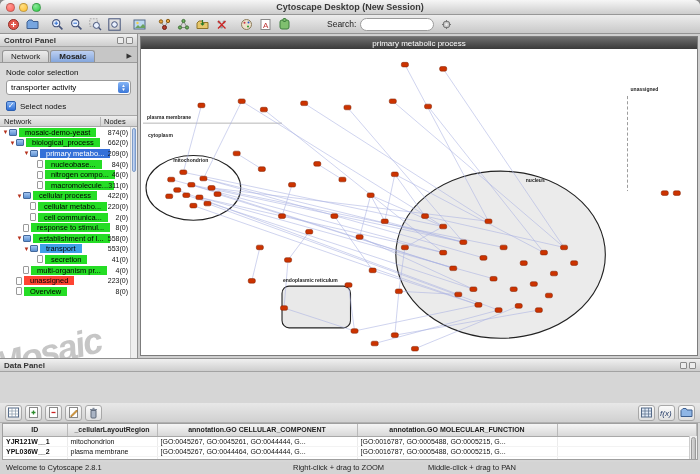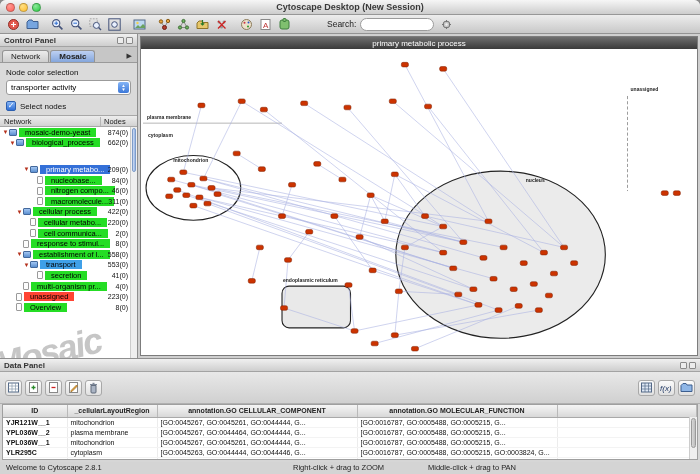--- a/index.html
+++ b/index.html
@@ -52,21 +52,21 @@
 .tlabel.selected{background:#3470d8;color:#fff;}
 .tcount{position:absolute;right:9px;font-size:7px;color:#111;}
 .tree-scroll{position:absolute;right:0;top:0;bottom:0;width:7px;background:#efefef;border-left:1px solid #ccc;}
 .tree-scroll .thumb{margin:1px;height:44px;background:linear-gradient(90deg,#d2dcf0,#93b4e6);border:1px solid #7d9cc9;border-radius:3px;}
 .watermark{position:absolute;left:-8px;bottom:-16px;font-size:36px;font-style:italic;font-weight:bold;color:#c6c6c6;transform:rotate(-14deg);letter-spacing:-2px;pointer-events:none;}
 .netview{flex:1;display:flex;flex-direction:column;margin:2px;border:1px solid #7c7c7c;min-width:0;background:#fff;}
 .net-title{height:12px;flex:none;background:linear-gradient(#6f6f6f,#3a3a3a);color:#fff;font-size:8px;display:flex;align-items:center;justify-content:center;}
 .net-canvas{flex:1;position:relative;background:#fff;min-height:0;}
 .net-canvas svg{position:absolute;left:0;top:0;width:100%;height:100%;}
 .dpanel{height:104px;flex:none;display:flex;flex-direction:column;background:#d6d6d6;border-top:1px solid #8f8f8f;min-height:0;}
-.dp-toolbar{height:32px;flex:none;display:flex;align-items:center;gap:3px;padding:0 5px;background:linear-gradient(#e8e8e8,#d0d0d0);border-bottom:1px solid #b0b0b0;}
+.dp-toolbar{height:20px;flex:none;display:flex;align-items:center;gap:3px;padding:0 5px;background:linear-gradient(#e8e8e8,#d0d0d0);border-bottom:1px solid #b0b0b0;margin-top:31px;}
 .dp-btn{width:17px;height:16px;border:1px solid #a8a8a8;border-radius:3px;background:linear-gradient(#fbfbfb,#e0e0e0);display:flex;align-items:center;justify-content:center;}
 .dp-right{margin-left:auto;display:flex;gap:3px;}
 .dp-table-wrap{flex:1;margin:0 2px 2px 2px;background:#fff;border:1px solid #9f9f9f;position:relative;overflow:hidden;min-height:0;}
 table.dtable{border-collapse:collapse;width:100%;table-layout:fixed;}
 .dtable th{height:12px;font-size:7px;font-weight:bold;color:#222;background:linear-gradient(#f5f5f5,#d8d8d8);border-right:1px solid #b9b9b9;border-bottom:1px solid #a9a9a9;overflow:hidden;white-space:nowrap;text-align:center;}
 .dtable td{height:10px;font-size:7px;color:#111;padding:0 3px;border-right:1px solid #ececec;border-bottom:1px solid #f3f3f3;overflow:hidden;white-space:nowrap;}
 .dtable td.c0{font-weight:bold;}
 .dtable-scroll{position:absolute;right:0;top:12px;bottom:0;width:8px;background:#efefef;border-left:1px solid #ccc;}
 .dtable-scroll .thumb{margin:1px;height:30px;background:linear-gradient(90deg,#d8d8d8,#bdbdbd);border:1px solid #9a9a9a;border-radius:3px;}
 .bottom-tabs{height:13px;flex:none;background:#cfcfcf;display:flex;align-items:center;justify-content:center;border-top:1px solid #b3b3b3;}
@@ -253,21 +253,21 @@
               <span class="ticon folder"></span>
               <span class="tlabel green">mosaic-demo-yeast</span>
               <span class="tcount">874(0)</span>
             </div>
             <div class="trow" style="padding-left: 9px;">
               <span class="arrow">▼</span>
               <span class="ticon folder"></span>
               <span class="tlabel green">biological_process</span>
               <span class="tcount">662(0)</span>
             </div>
-            <div class="trow" style="padding-left: 23px; margin-top: 16px;">
+            <div class="trow" style="padding-left: 23px;">
               <span class="arrow">▼</span>
               <span class="ticon folder"></span>
               <span class="tlabel selected">primary metabo...</span>
               <span class="tcount">209(0)</span>
             </div>
             <div class="trow" style="padding-left: 30px;">
               <span class="arrow"></span>
               <span class="ticon doc"></span>
               <span class="tlabel green">nucleobase...</span>
               <span class="tcount">84(0)</span>

